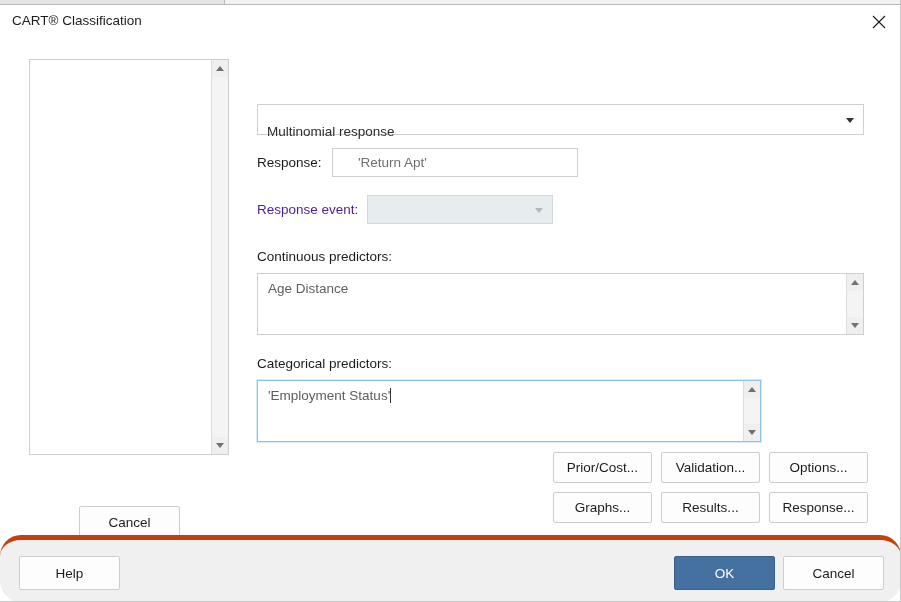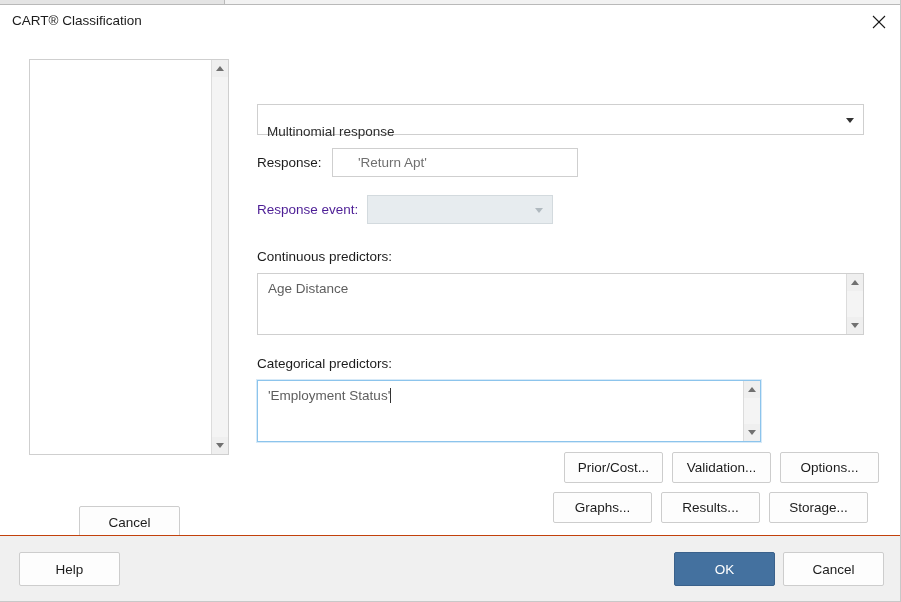--- a/index.html
+++ b/index.html
@@ -260,34 +260,35 @@
     width: 99px; height: 31px;
     box-sizing: border-box;
     background: #fdfdfd;
     border: 1px solid #cdcdcd;
     border-radius: 2px;
     font-family: "Liberation Sans", sans-serif;
     font-size: 13.5px;
     color: #1c1c1c;
     cursor: pointer;
   }
-  .r1 { top: 414px; margin-left: 11px; }
+  .r1 { top: 414px; }
   .r2 { top: 454px; }
   .c1 { left: 553px; }
   .c2 { left: 661px; }
   .c3 { left: 769px; }
 
   
   .footer {
     position: absolute;
     left: 0; top: 535px;
     width: 901px; height: 67px;
     box-sizing: border-box;
     background: #f0f0f0;
-    border-top: 1px solid #c2410c;
+    border-top: 5px solid #c2410c;
+    border-radius: 21px;
   }
   .footer-btn {
     position: absolute;
     top: 16px;
     height: 34px;
     box-sizing: border-box;
     border-radius: 2px;
     font-family: "Liberation Sans", sans-serif;
     font-size: 13.5px;
     cursor: pointer;
@@ -391,21 +392,21 @@
           <span class="sb-arrow down"></span>
         </div>
       </div>
     </div>
 
     <button class="opt-btn r1 c1">Prior/Cost...</button>
     <button class="opt-btn r1 c2">Validation...</button>
     <button class="opt-btn r1 c3">Options...</button>
     <button class="opt-btn r2 c1">Graphs...</button>
     <button class="opt-btn r2 c2">Results...</button>
-    <button class="opt-btn r2 c3">Storage...</button>
+    <button class="opt-btn r2 c3">Response...</button>
 
   </div>
 
   <div class="footer">
     <button class="footer-btn btn-help">Help</button>
     <button class="footer-btn btn-ok">OK</button>
     <button class="footer-btn btn-cancel">Cancel</button>
   </div>
 
 </div>

